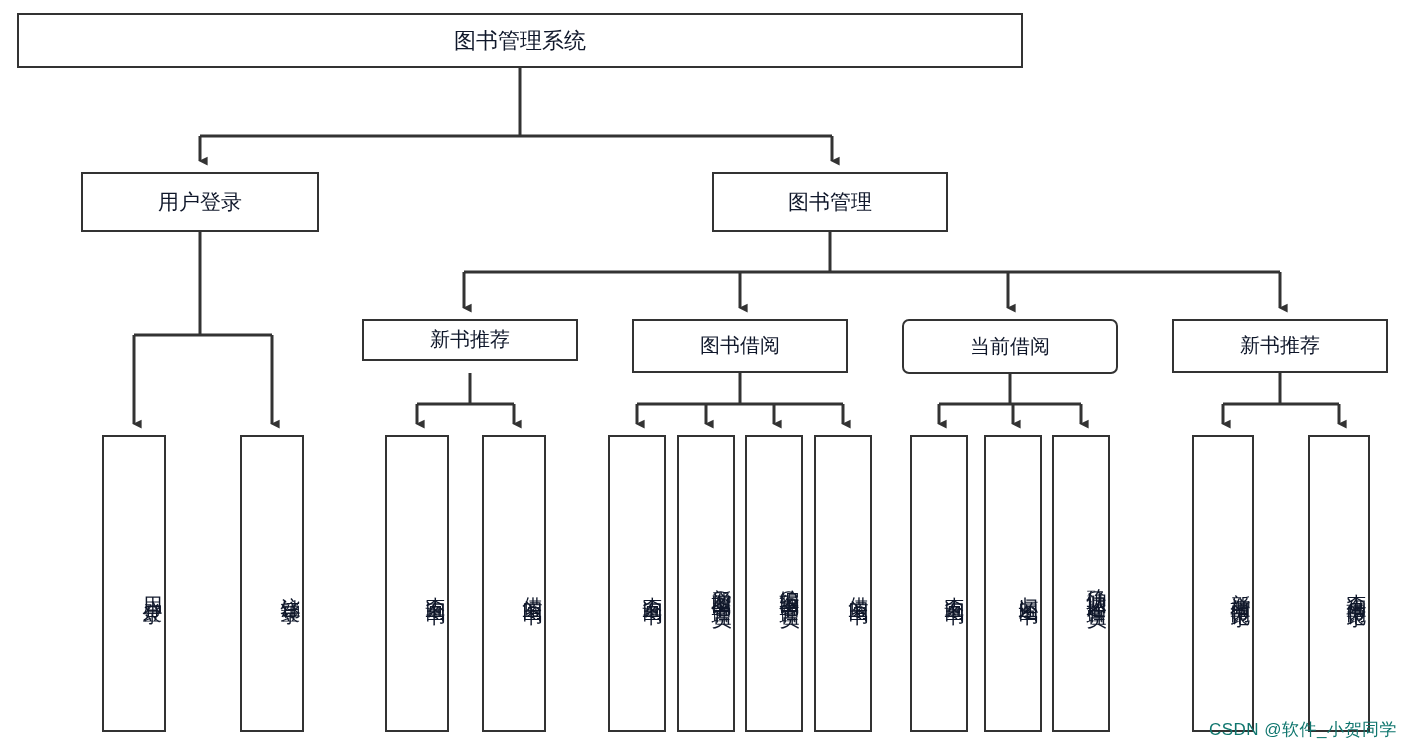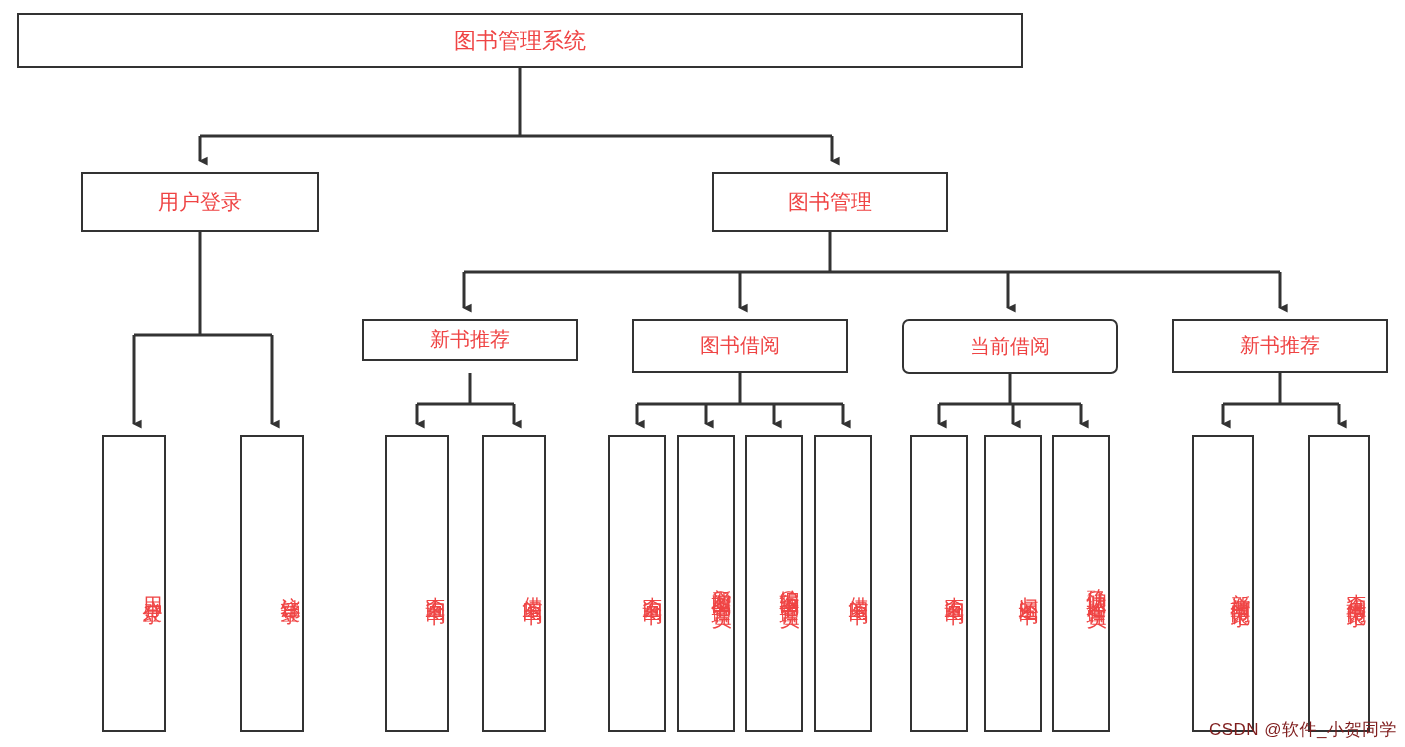--- a/index.html
+++ b/index.html
@@ -27,21 +27,21 @@
     pointer-events: none;
   }
   .node {
     position: absolute;
     box-sizing: border-box;
     background: #ffffff;
     border: 2px solid #333333;
     display: flex;
     align-items: center;
     justify-content: center;
-    color: #ef4444;
+    color: #0f172a;
     line-height: 1.18;
     text-align: center;
   }
   .node.root {
     border-width: 2px;
     font-size: 22px;
   }
   .node.level1 {
     font-size: 21px;
   }
@@ -63,21 +63,21 @@
     white-space: nowrap;
   }
   .node .label {
     display: block;
   }
   #watermark {
     position: absolute;
     right: 8px;
     bottom: 6px;
     font-size: 17px;
-    color: #7f1d1d;
+    color: #0f766e;
     white-space: nowrap;
     letter-spacing: 0.5px;
   }
 </style>
 </head>
 <body>
 
 <div id="diagram-root">
 
   <svg id="edges-layer" width="1405" height="747" viewBox="0 0 1405 747" xmlns="http://www.w3.org/2000/svg">

